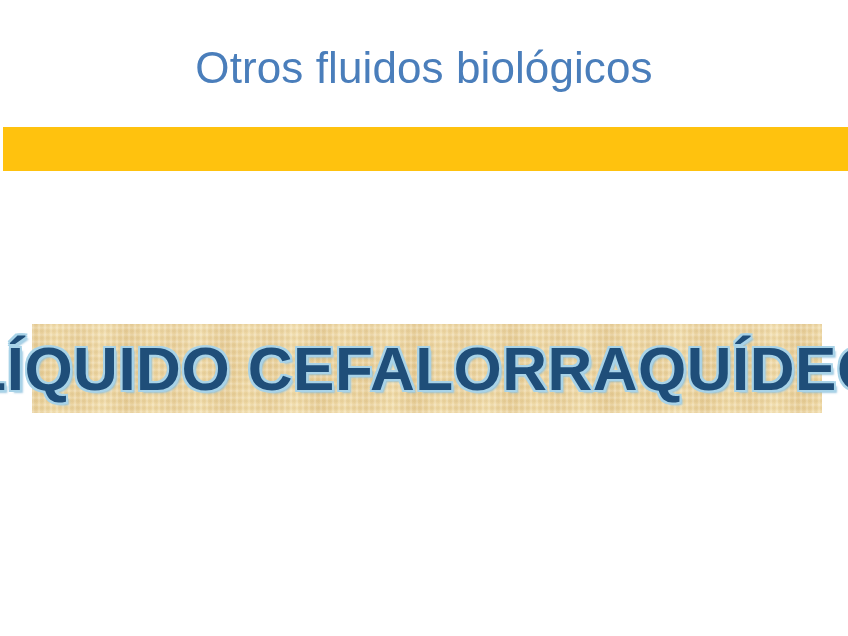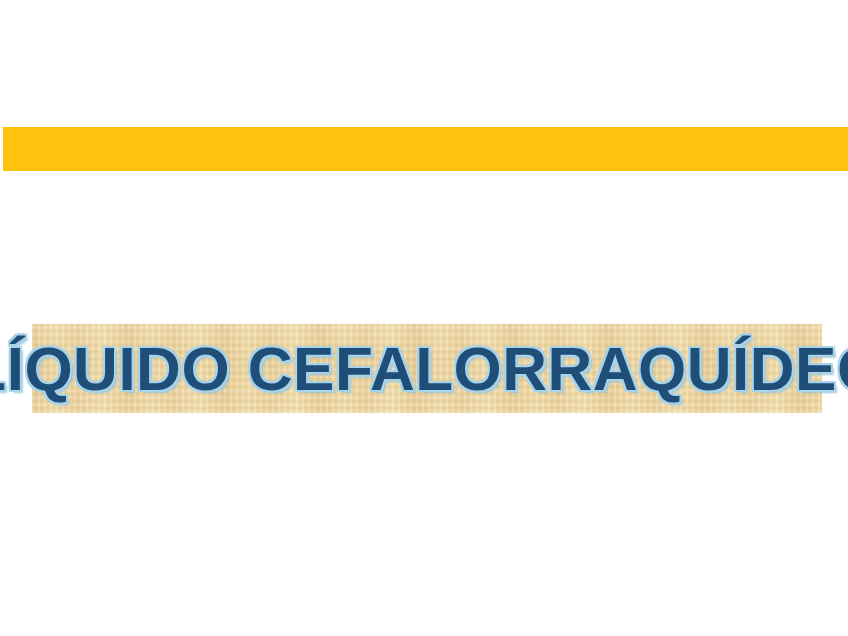--- a/index.html
+++ b/index.html
@@ -101,20 +101,21 @@
       -2px  0px 0 #a8d3e8,
        2px  0px 0 #a8d3e8,
        3px  3px 2px rgba(142,193,221,0.85);
   }
 </style>
 </head>
 <body>
 
 <div class="slide">
 
+  <div class="slide-heading">Otros fluidos biológicos</div>
 
   <div class="accent-bar"></div>
 
   <div class="papyrus-banner">
     <div class="banner-title">LÍQUIDO CEFALORRAQUÍDEO</div>
   </div>
 
 </div>
 
 </body></html>

